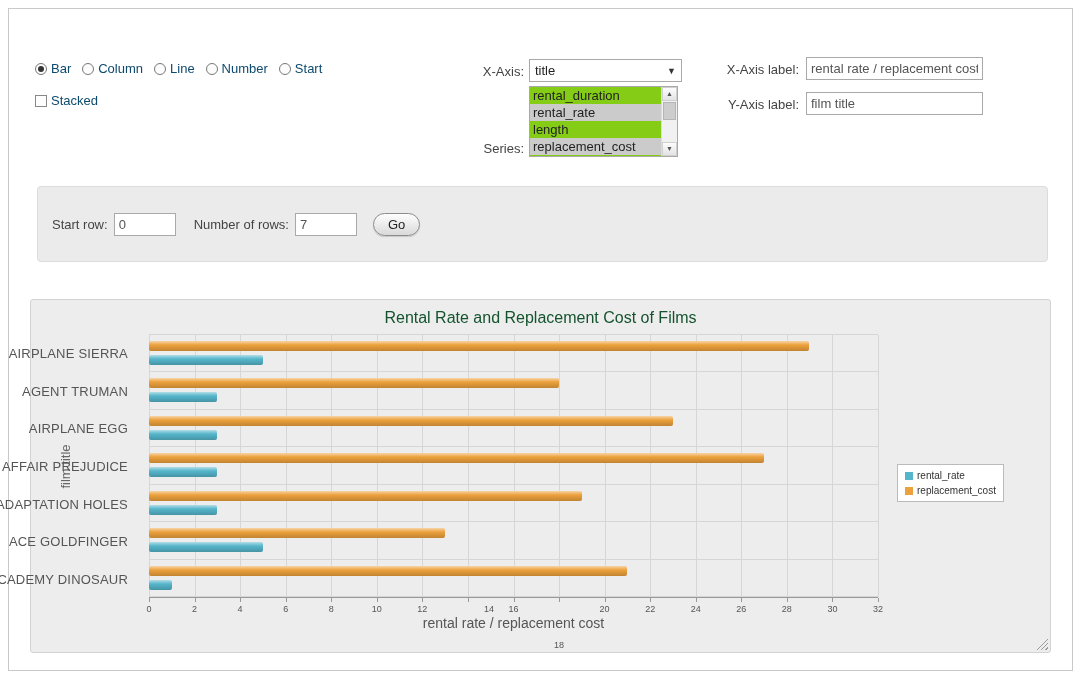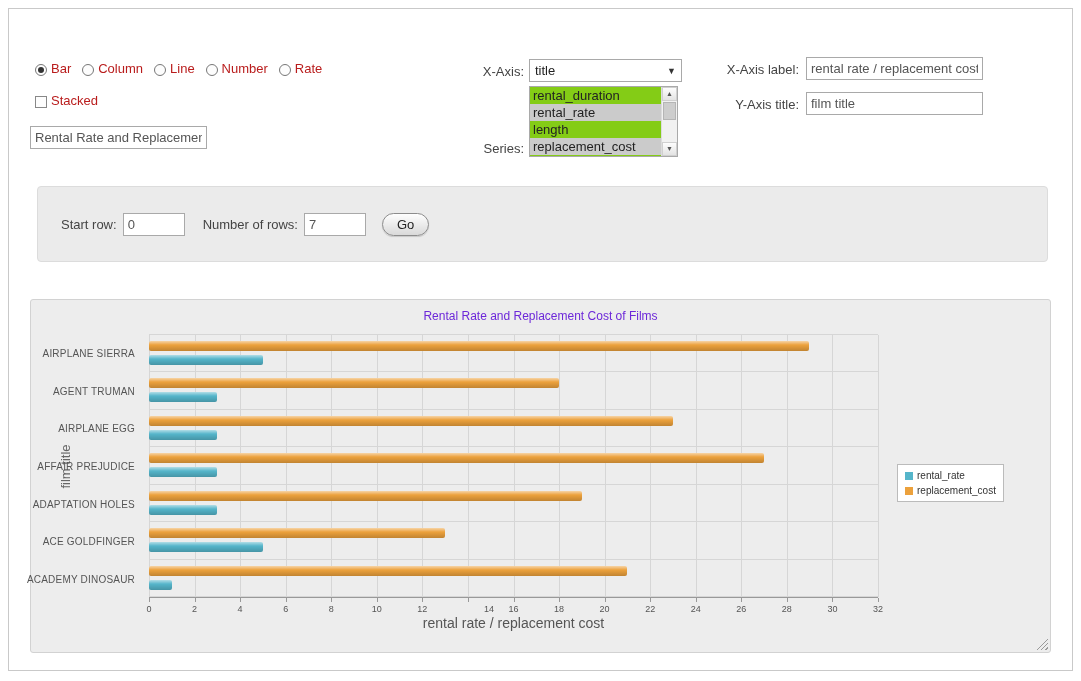--- a/index.html
+++ b/index.html
@@ -8,21 +8,21 @@
 
   .outer { position:absolute; left:8px; top:8px; width:1065px; height:663px;
            border:1px solid #c9c9c9; background:#fff; }
 
   .legend { position:absolute; left:22px; top:2px; z-index:2; background:#fff;
             border:1px solid #b5b5b5; padding:5px 13px; font-weight:bold; font-size:13px;
             color:#222; box-shadow:2px 2px 4px rgba(0,0,0,.35); }
 
   
   .radios { position:absolute; left:26px; top:52px; display:flex; align-items:center; gap:11px; }
-  .radio, .check { display:inline-flex; align-items:flex-end; gap:4px; cursor:default; color:#b91c1c; }
+  .radio, .check { display:inline-flex; align-items:center; gap:4px; cursor:default; color:#0c4a6e; }
   .rb { width:12px; height:12px; border:1px solid #777; border-radius:50%; background:#fdfdfd;
         display:inline-block; position:relative; }
   .rb.checked::after { content:""; position:absolute; left:2px; top:2px; width:6px; height:6px;
         border-radius:50%; background:#333; }
   .check { position:absolute; left:26px; top:84px; }
   .cb { width:12px; height:12px; border:1px solid #888; background:#fdfdfd; display:inline-block; }
 
   input[type="text"] { border:1px solid #a9a9a9; background:#fff; height:23px; padding:2px 4px;
         font-family:"Liberation Sans", sans-serif; font-size:13px; color:#555; }
   .title-input { position:absolute; left:21px; top:117px; width:177px; }
@@ -48,42 +48,42 @@
               border:1px solid #b5b5b5; }
 
   .fr-label-x { position:absolute; left:695px; top:53px; width:95px; text-align:right; }
   .fr-label-y { position:absolute; left:695px; top:88px; width:95px; text-align:right; }
   .fr-input-x { position:absolute; left:797px; top:48px; width:177px; }
   .fr-input-y { position:absolute; left:797px; top:83px; width:177px; }
 
   
   .rows-panel { position:absolute; left:28px; top:177px; width:1011px; height:76px;
                 background:#ebebeb; border:1px solid #dcdcdc; border-radius:4px;
-                display:flex; align-items:center; padding-left:23px; }
+                display:flex; align-items:center; padding-left:14px; }
   .rows-panel input { width:62px; margin-left:6px; }
   .num-rows-lbl { margin-left:18px; }
   .go { margin-left:16px; padding:3px 14px; border-radius:13px; border:1px solid #8c8c8c;
         background:linear-gradient(#fefefe,#d9d9d9); font-family:"Liberation Sans",sans-serif;
         font-size:13px; color:#222; box-shadow:0 1px 1px rgba(0,0,0,.15); cursor:pointer; }
 
   
   .chart-panel { position:absolute; left:21px; top:290px; width:1021px; height:354px;
                  background:#ededed; border:1px solid #d2d2d2; border-radius:3px; }
   .chart-title { position:absolute; top:9px; left:0; width:100%; text-align:center;
-                 font-size:12px; color:#6d28d9; }
+                 font-size:16px; color:#14532d; }
   .plot { position:absolute; left:118px; top:34px; width:729px; height:264px;
           border-top:1px solid #d6d6d6; border-bottom:1px solid #999; }
   .vgrid { position:absolute; top:0; bottom:0; width:1px; background:#d6d6d6; }
   .band { position:absolute; left:0; width:100%; border-bottom:1px solid #d6d6d6; }
   .bar { position:absolute; left:0; height:10px; border-radius:2px;
          background-image:linear-gradient(rgba(255,255,255,.55), rgba(255,255,255,0) 40%, rgba(0,0,0,.18)); }
   .band .bar:nth-child(1) { top:6px; }
   .band .bar:nth-child(2) { top:20px; }
   .cat-labels { position:absolute; left:0; top:34px; width:112px; height:264px; }
-  .cat { position:absolute; right:8px; transform:translateY(-50%); font-size:10px; color:#555;
+  .cat { position:absolute; right:15px; transform:translateY(-50%); font-size:13px; color:#555;
          letter-spacing:.2px; white-space:nowrap; }
   .y-title { position:absolute; left:24px; top:34px; height:264px; width:20px;
              display:flex; align-items:center; justify-content:center; }
   .y-title span { transform:rotate(-90deg); white-space:nowrap; font-size:13px; color:#666; }
   .x-ticks { position:absolute; left:118px; top:298px; width:729px; height:18px; }
   .tmark { position:absolute; top:0; width:1px; height:4px; background:#999; }
   .tlabel { position:absolute; top:6px; transform:translateX(-50%); font-size:9px; color:#555; }
   .x-title { position:absolute; left:118px; top:315px; width:729px; text-align:center;
              font-size:14px; color:#555; }
   .legend-box { position:absolute; left:866px; top:164px; background:#fff; border:1px solid #bbb;
@@ -112,30 +112,29 @@
     <label class="radio">
       <span class="rb"></span>
       <span>Line</span>
     </label>
     <label class="radio">
       <span class="rb"></span>
       <span>Number</span>
     </label>
     <label class="radio">
       <span class="rb"></span>
-      <span>Rate</span>
+      <span>Start</span>
     </label>
   </div>
 
   <label class="check">
     <span class="cb"></span>
     <span>Stacked</span>
   </label>
 
-  <input type="text" class="title-input" value="Rental Rate and Replacemen" style="">
 
   <span class="lbl xaxis-label">X-Axis:</span>
   <div class="select">
     <span>title</span>
     <span class="arrow">▼</span>
   </div>
 
   <span class="lbl series-label">Series:</span>
   <div class="multiselect">
     <div class="opts">
@@ -148,21 +147,21 @@
       <div class="sb-btn">▲</div>
       <div class="sb-track">
         <div class="sb-thumb"></div>
       </div>
       <div class="sb-btn">▼</div>
     </div>
   </div>
 
   <span class="lbl fr-label-x">X-Axis label:</span>
   <input type="text" class="fr-input-x" value="rental rate / replacement cost" style="">
-  <span class="lbl fr-label-y">Y-Axis title:</span>
+  <span class="lbl fr-label-y">Y-Axis label:</span>
   <input type="text" class="fr-input-y" value="film title" style="">
 
   <div class="rows-panel">
     <span class="lbl">Start row:</span>
     <input type="text" value="0" style="">
     <span class="lbl num-rows-lbl">Number of rows:</span>
     <input type="text" value="7" style="">
     <button class="go">Go</button>
   </div>
 
@@ -240,21 +239,21 @@
         <div class="tlabel" style="left: 25%;">8</div>
         <div class="tmark" style="left: 31.25%;"></div>
         <div class="tlabel" style="left: 31.25%;">10</div>
         <div class="tmark" style="left: 37.5%;"></div>
         <div class="tlabel" style="left: 37.5%;">12</div>
         <div class="tmark" style="left: 43.75%;"></div>
         <div class="tlabel" style="left: 43.75%; margin-left: 21px;">14</div>
         <div class="tmark" style="left: 50%;"></div>
         <div class="tlabel" style="left: 50%;">16</div>
         <div class="tmark" style="left: 56.25%;"></div>
-        <div class="tlabel" style="left: 56.25%;">18</div>
+        <div class="tlabel" style="left: 56.25%; margin-top: 36px;">18</div>
         <div class="tmark" style="left: 62.5%;"></div>
         <div class="tlabel" style="left: 62.5%;">20</div>
         <div class="tmark" style="left: 68.75%;"></div>
         <div class="tlabel" style="left: 68.75%;">22</div>
         <div class="tmark" style="left: 75%;"></div>
         <div class="tlabel" style="left: 75%;">24</div>
         <div class="tmark" style="left: 81.25%;"></div>
         <div class="tlabel" style="left: 81.25%;">26</div>
         <div class="tmark" style="left: 87.5%;"></div>
         <div class="tlabel" style="left: 87.5%;">28</div>

